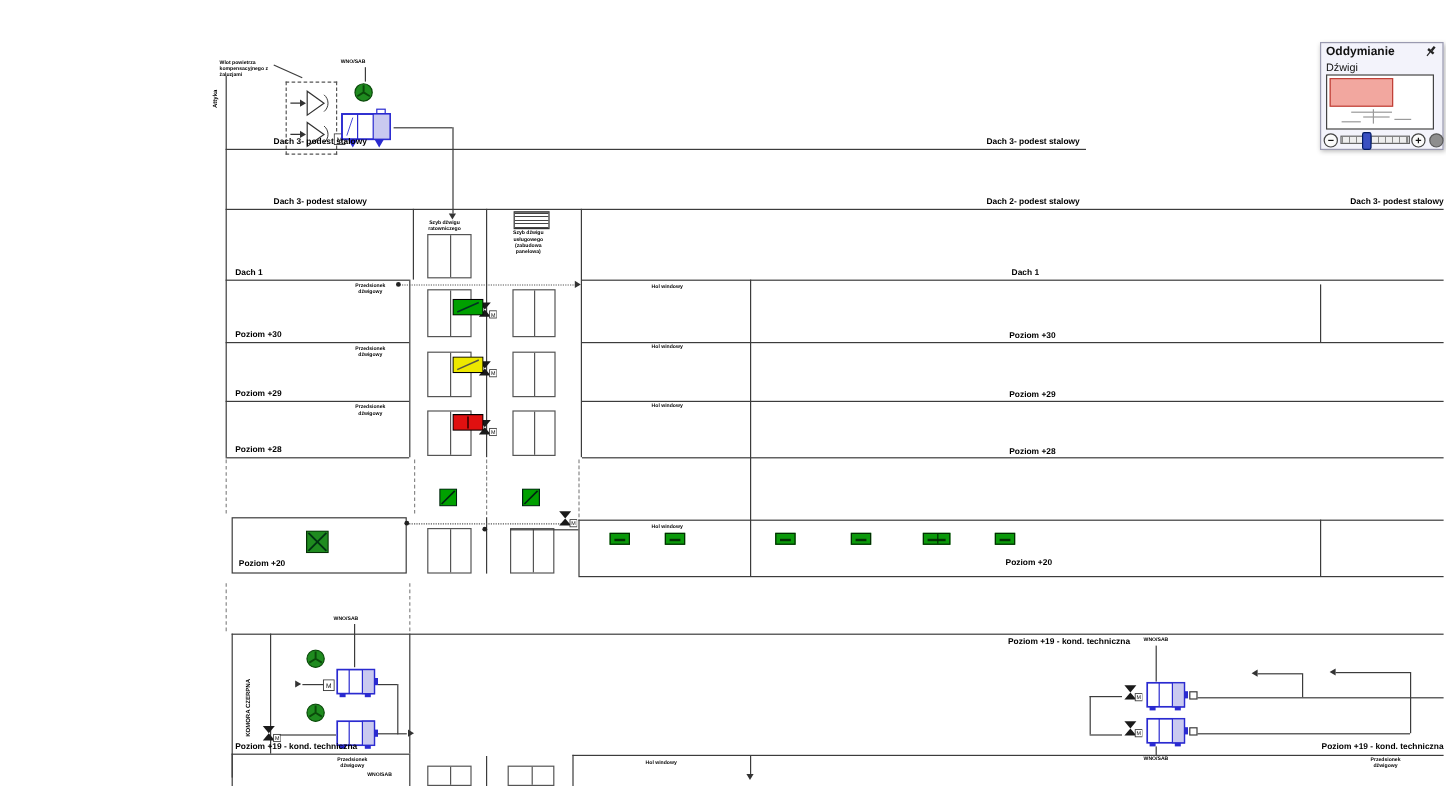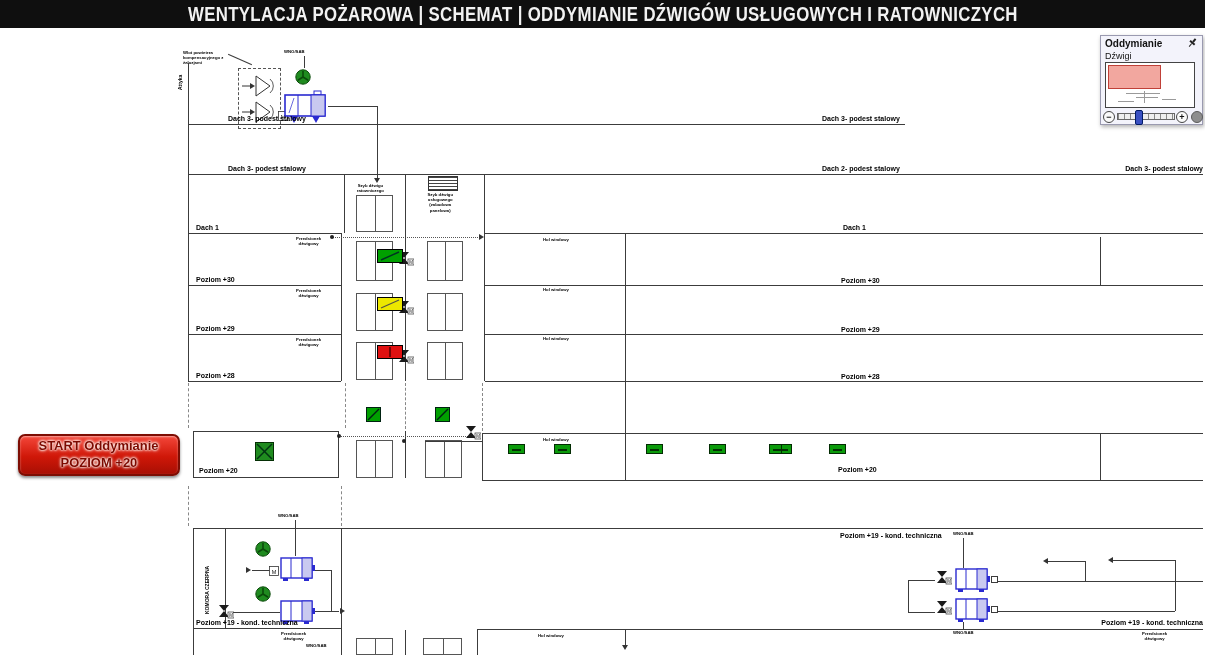--- a/index.html
+++ b/index.html
@@ -67,28 +67,21 @@
   .ztrack{position:absolute;left:14px;top:3px;width:58px;height:7px;border:1px solid #666;box-sizing:border-box;
     background:repeating-linear-gradient(90deg,#888 0 1px,#eee 1px 6px);cursor:pointer;}
   .zthumb{position:absolute;left:17px;top:0;width:6px;height:13px;background:#3a50c2;border:1px solid #001a66;border-radius:2px;cursor:grab;}
   .zball{position:absolute;left:88px;top:1px;width:12px;height:12px;border-radius:50%;background:#8e8e8e;border:1px solid #5a5a5a;box-sizing:border-box;cursor:pointer;}
 </style>
 </head>
 <body>
 
 <div id="screen">
 
-  <div class="titlebar">
-    <span>WENTYLACJA POŻAROWA | SCHEMAT | ODDYMIANIE DŹWIGÓW USŁUGOWYCH I RATOWNICZYCH</span>
-  </div>
-
-  <div class="startbtn">
-    <div>START Oddymianie</div>
-    <div>POZIOM +20</div>
-  </div>
+
 
   <div class="tinyc" style="left:183px;top:50px;width:64px;text-align:left;">Wlot powietrza kompensacyjnego z żaluzjami</div>
   <div class="hl" style="left:227px;top:59px;width:26px;transform:rotate(24deg);"></div>
   <div class="vl" style="left:188px;top:63px;height:318px;"></div>
   <div class="vtxt" style="left:177px;top:62px;height:28px;">Attyka</div>
 
   <div class="dashbox" style="left:238px;top:68px;width:41px;height:59px;"></div>
   <svg style="position:absolute;left:241px;top:74px;" width="34" height="24" viewBox="0 0 34 24">
     <line x1="1" y1="12" x2="9" y2="12" stroke="#333"></line>
     <polygon points="9,9 14,12 9,15" fill="#333"></polygon>

